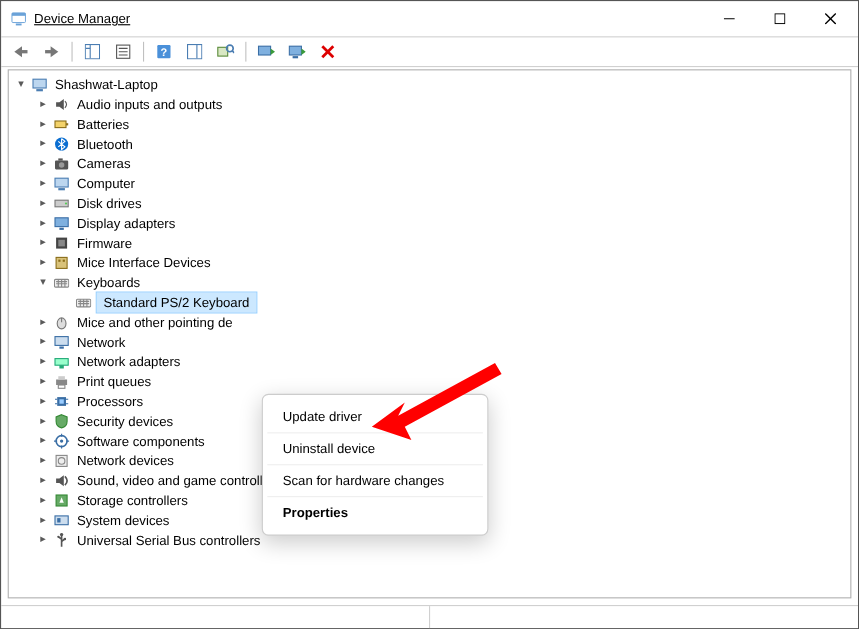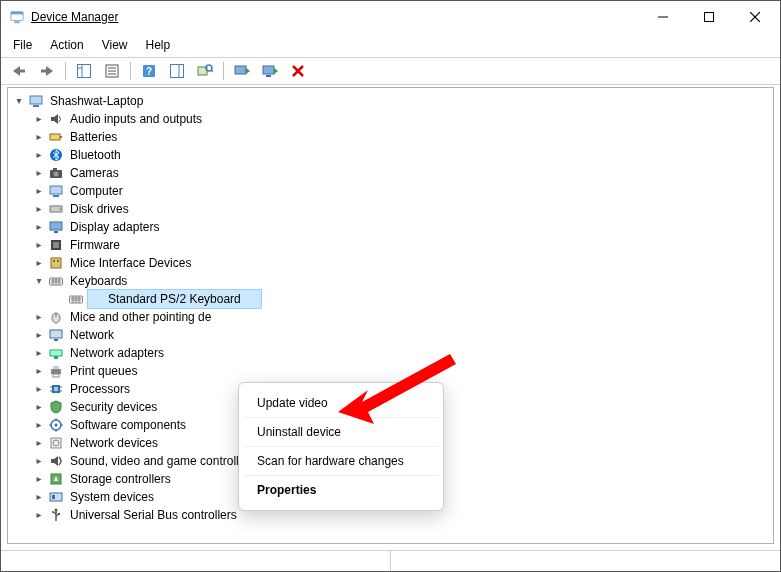--- a/index.html
+++ b/index.html
@@ -19,21 +19,21 @@
   .tool-sep{width:1px;height:18px;background:#c0c0c0;margin:0 4px;}
   
   .content{flex:1;border:1px solid #b0b0b0;margin:2px 6px 6px 6px;overflow:auto;background:#fff;position:relative;}
   .tree{padding:4px 0 4px 4px;}
   .tree-row{display:flex;align-items:center;height:18px;line-height:18px;white-space:nowrap;}
   .tree-row .twisty{width:14px;text-align:center;color:#5a5a5a;font-size:10px;user-select:none;}
   .tree-row .icon{width:16px;height:16px;margin:0 4px 0 2px;display:flex;align-items:center;justify-content:center;font-size:12px;}
   .depth0{padding-left:0px;}
   .depth1{padding-left:20px;}
   .depth2{padding-left:40px;}
-  .selected .label{background:#cce8ff;outline:1px solid #99d1ff;padding:0 20px;}
+  .selected .label{background:#cce8ff;outline:1px solid #99d1ff;padding:0 6px;}
   .label{padding:0 2px;}
   
   .context-menu{position:absolute;left:230px;top:294px;width:204px;background:#fff;border:1px solid #ccc;border-radius:6px;box-shadow:0 6px 20px rgba(0,0,0,0.2);padding:6px 0;z-index:10;}
   .ctx-item{padding:7px 14px;font-size:12px;border-bottom:1px solid #eee;margin:0 4px;}
   .ctx-item:last-child{border-bottom:none;font-weight:bold;}
   
   .statusbar{height:20px;border-top:1px solid #d0d0d0;display:flex;}
   .status-cell{flex:1;border-right:1px solid #d0d0d0;}
   .status-cell:last-child{border-right:none;}
   
@@ -67,26 +67,20 @@
         </svg>
     </div>
     <div class="win-btn close">
       <svg width="10" height="10">
           <line x1="0" y1="0" x2="10" y2="10" stroke="#000" stroke-width="1.2"></line>
           <line x1="10" y1="0" x2="0" y2="10" stroke="#000" stroke-width="1.2"></line>
         </svg>
     </div>
   </div>
 
-  <div class="menubar">
-    <span class="menu-item">File</span>
-    <span class="menu-item">Action</span>
-    <span class="menu-item">View</span>
-    <span class="menu-item">Help</span>
-  </div>
 
   <div class="toolbar">
     <div class="tool-btn">
       <svg width="16" height="14">
           <polygon points="9,2 2,7 9,12" fill="#777"></polygon>
           <rect x="8" y="5.5" width="6" height="3" fill="#777"></rect>
         </svg>
     </div>
     <div class="tool-btn">
       <svg width="16" height="14">
@@ -411,21 +405,21 @@
               <path d="M7 6 L4 4 M7 8 L10 6" stroke="#555" stroke-width="1.5" fill="none"></path>
               <circle cx="4" cy="4" r="1" fill="#555"></circle>
               <rect x="9" y="5" width="2" height="2" fill="#555"></rect>
             </svg>
           </span>
           <span class="label">Universal Serial Bus controllers</span>
         </div>
       </div>
 
     <div class="context-menu">
-      <div class="ctx-item">Update video</div>
+      <div class="ctx-item">Update driver</div>
       <div class="ctx-item">Uninstall device</div>
       <div class="ctx-item">Scan for hardware changes</div>
       <div class="ctx-item">Properties</div>
     </div>
 
     <div class="arrow-annot">
       <svg width="120" height="80" viewBox="0 0 120 80">
         <defs></defs>
         <polygon points="0,66 30,44 24,56 112,8 118,18 30,66 36,78" fill="#ff0000"></polygon>
       </svg>

